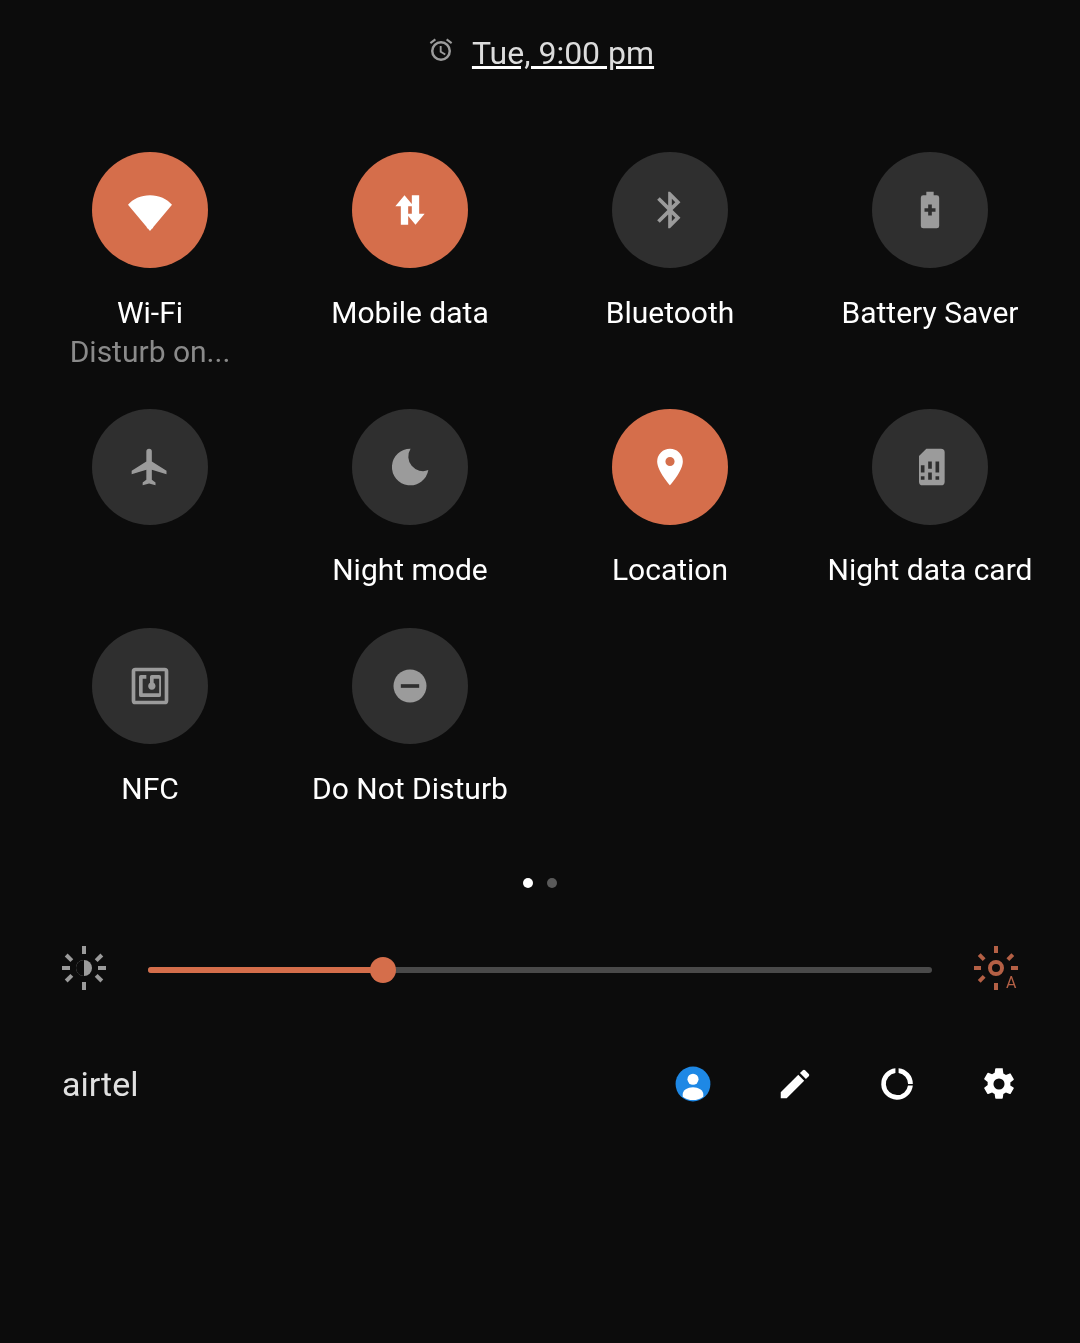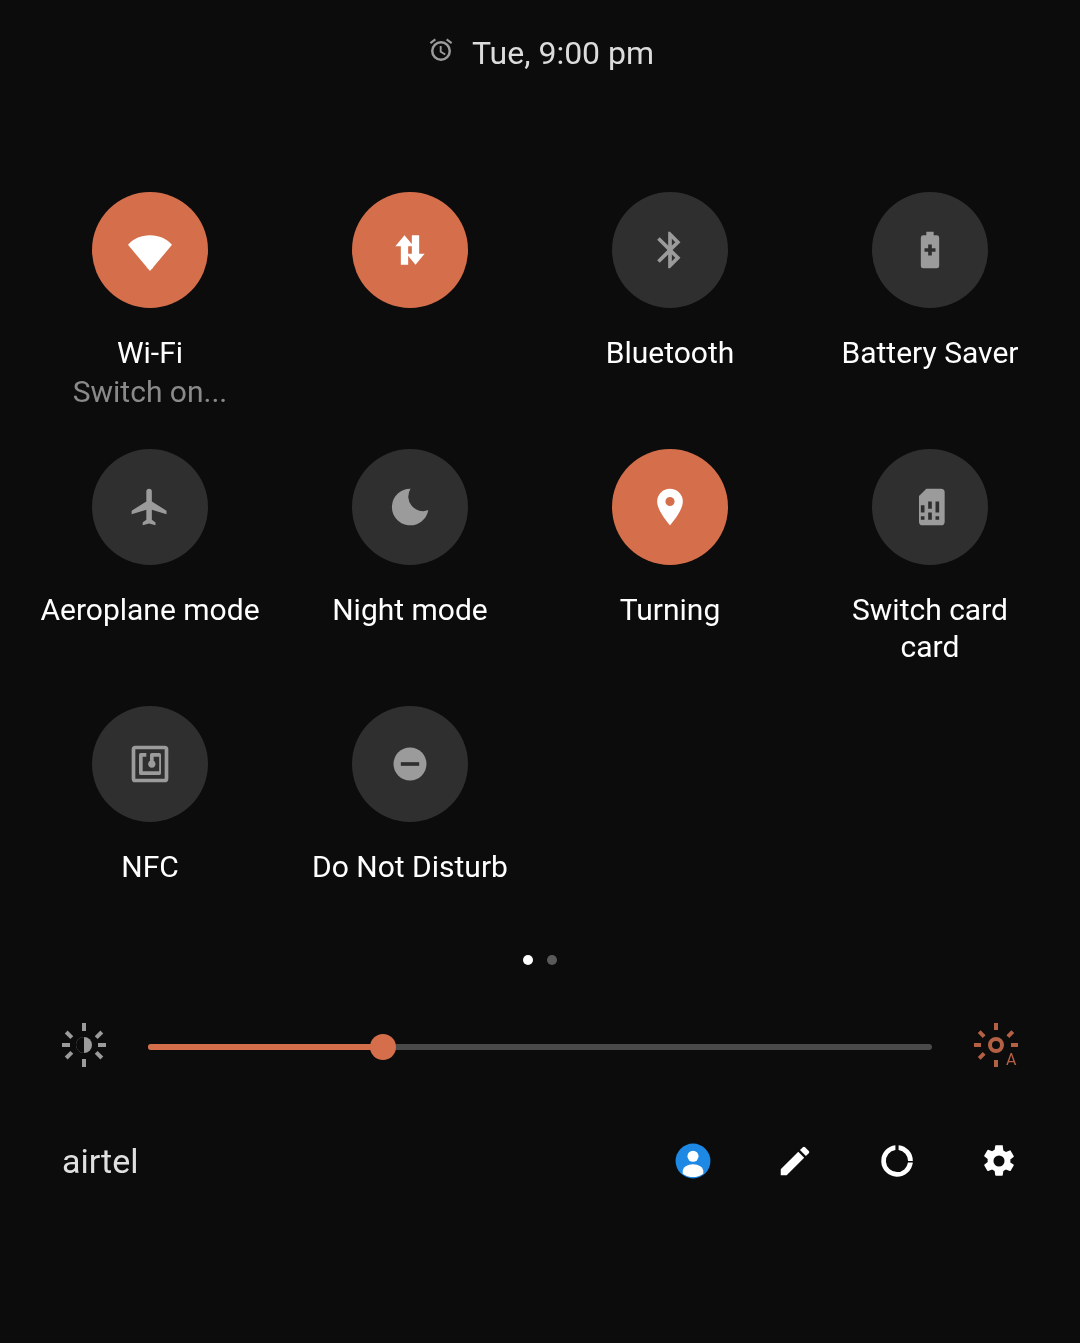--- a/index.html
+++ b/index.html
@@ -16,21 +16,22 @@
     background: #0c0c0c;
     width: 100%;
     height: 100%;
     padding: 34px 20px 0 20px;
   }
   .status-bar {
     display: flex;
     justify-content: center;
     align-items: center;
     gap: 16px;
-    margin-bottom: 120px;
+    margin-bottom: 80px;
+    text-decoration: underline;
   }
   .status-bar svg { fill: #9b9b9b; }
   .status-time {
     font-size: 32px;
     color: #dcdcdc;
     font-weight: 400;
   }
   .tiles {
     display: grid;
     grid-template-columns: repeat(4, 1fr);
@@ -158,28 +159,29 @@
   <div class="tiles" id="tiles">
       <div class="tile">
         <div class="tile-circle active">
           <svg viewBox="0 0 24 24">
             <path d="M12 18.5a2 2 0 1 0 2 2 2 2 0 0 0-2-2zM12 4C7 4 2.7 6 0 9.2l12 14.3L24 9.2C21.3 6 17 4 12 4z"></path>
             <path fill="none" d="M0 0h24v24H0z"></path>
             <path d="M12 6C8.1 6 4.6 7.5 2 10l10 12 10-12c-2.6-2.5-6.1-4-10-4z" fill="#fff"></path>
           </svg>
         </div>
         <div class="tile-label">Wi-Fi</div>
-        <div class="tile-sub">Switch on...</div>
+        <div class="tile-sub">Disturb on...</div>
       </div>
       <div class="tile">
         <div class="tile-circle active">
           <svg viewBox="0 0 24 24">
             <path d="M9 4l-5 6h3v10h4V10h3L9 4zm6 16l5-6h-3V4h-4v10h-3l5 6z"></path>
           </svg>
         </div>
+        <div class="tile-label">Mobile data</div>
       </div>
       <div class="tile">
         <div class="tile-circle inactive">
           <svg viewBox="0 0 24 24">
             <path d="M17.71 7.71L12 2h-1v7.59L6.41 5 5 6.41 10.59 12 5 17.59 6.41 19 11 14.41V22h1l5.71-5.71L13.41 12zM13 5.83l1.88 1.88L13 9.59zm1.88 10.46L13 18.17v-3.76z"></path>
           </svg>
         </div>
         <div class="tile-label">Bluetooth</div>
       </div>
       <div class="tile">
@@ -189,45 +191,44 @@
           </svg>
         </div>
         <div class="tile-label">Battery Saver</div>
       </div>
       <div class="tile">
         <div class="tile-circle inactive">
           <svg viewBox="0 0 24 24">
             <path d="M21 16v-2l-8-5V3.5a1.5 1.5 0 0 0-3 0V9l-8 5v2l8-2.5V19l-2 1.5V22l3.5-1 3.5 1v-1.5L13 19v-5.5z"></path>
           </svg>
         </div>
-        <div class="tile-label">Aeroplane mode</div>
       </div>
       <div class="tile">
         <div class="tile-circle inactive">
           <svg viewBox="0 0 24 24">
             <path d="M12.3 2A10 10 0 1 0 22 13.7 8 8 0 0 1 12.3 2z"></path>
           </svg>
         </div>
         <div class="tile-label">Night mode</div>
       </div>
       <div class="tile">
         <div class="tile-circle active">
           <svg viewBox="0 0 24 24">
             <path d="M12 2a7 7 0 0 0-7 7c0 5.25 7 13 7 13s7-7.75 7-13a7 7 0 0 0-7-7zm0 9.5A2.5 2.5 0 1 1 14.5 9 2.5 2.5 0 0 1 12 11.5z"></path>
           </svg>
         </div>
-        <div class="tile-label">Turning</div>
+        <div class="tile-label">Location</div>
       </div>
       <div class="tile">
         <div class="tile-circle inactive">
           <svg viewBox="0 0 24 24">
             <path d="M18 2h-8L6 6v14a2 2 0 0 0 2 2h10a2 2 0 0 0 2-2V4a2 2 0 0 0-2-2zM9 19H7v-2h2zm0-4H7v-4h2zm4 4h-2v-4h2zm0-6h-2V9h2zm4 6h-2v-2h2zm0-4h-2V9h2z"></path>
           </svg>
         </div>
-        <div class="tile-label">Switch card card</div>
+        <div class="tile-label">Night data card</div>
       </div>
       <div class="tile">
         <div class="tile-circle inactive">
           <svg viewBox="0 0 24 24">
             <path d="M20 2H4a2 2 0 0 0-2 2v16a2 2 0 0 0 2 2h16a2 2 0 0 0 2-2V4a2 2 0 0 0-2-2zm0 18H4V4h16zM18 6h-5a1 1 0 0 0-1 1v3.28a2 2 0 1 0 2 0V8h3v8H8V8h2V6H7a1 1 0 0 0-1 1v10a1 1 0 0 0 1 1h10a1 1 0 0 0 1-1V7a1 1 0 0 0-1-1z"></path>
           </svg>
         </div>
         <div class="tile-label">NFC</div>
       </div>
       <div class="tile">

